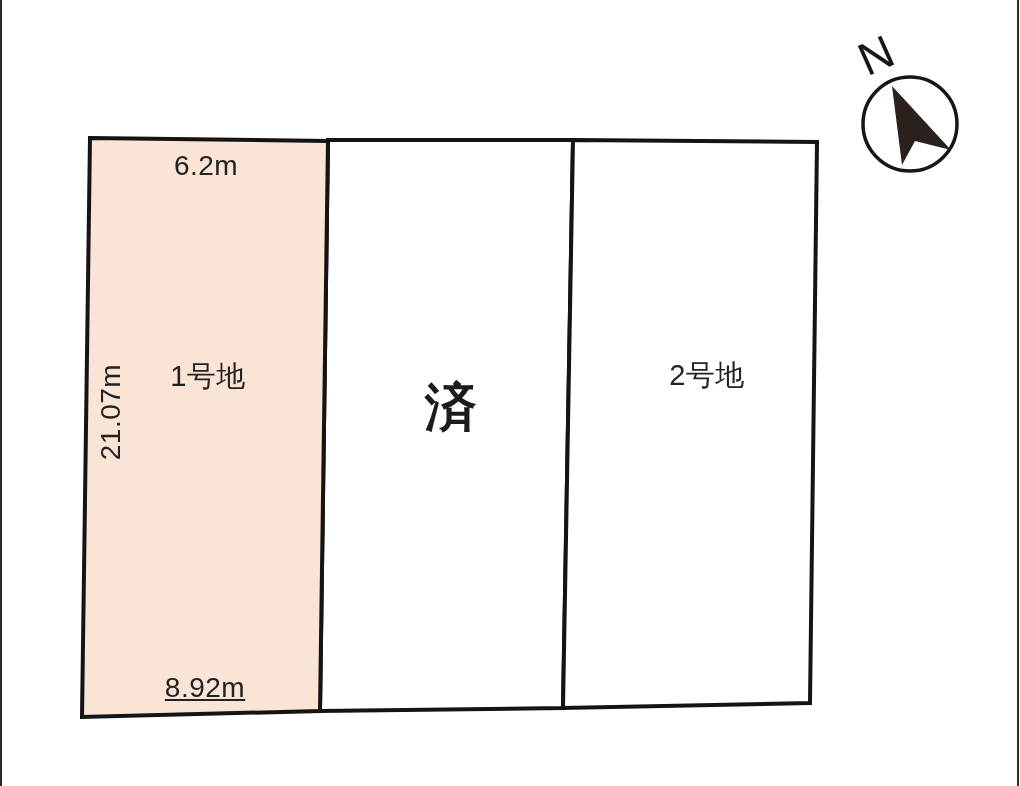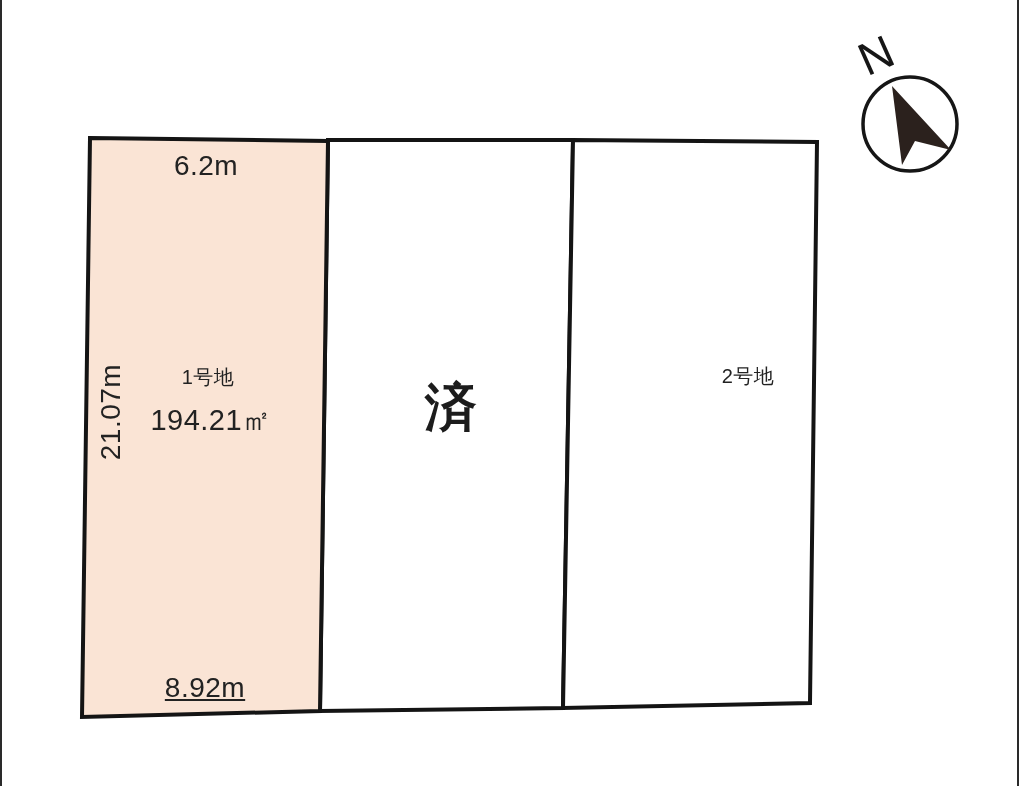--- a/index.html
+++ b/index.html
@@ -22,21 +22,21 @@
   }
   .label {
     position: absolute;
     transform: translate(-50%, -50%);
     color: #222222;
     white-space: nowrap;
     font-weight: 500;
     letter-spacing: 0.5px;
   }
   .dim-label { font-size: 28px; }
-  .lot-name  { font-size: 20px; }
+  .lot-name  { font-size: 29px; }
   .lot-area  { font-size: 29px; }
   .rotated {
     transform: translate(-50%, -50%) rotate(-90deg);
   }
   .sold-label {
     font-size: 52px;
     font-weight: 600;
     color: #1c1c1c;
   }
   .compass-n {
@@ -76,21 +76,20 @@
   </svg>
 
   <div class="compass-n" style="left:876px; top:55px;">N</div>
 
   <div class="label dim-label" style="left:206px; top:166px;">6.2m</div>
 
   <div class="label dim-label rotated" style="left:111px; top:412px;">21.07m</div>
 
   <div class="label lot-name" style="left:208px; top:377px;">1号地</div>
 
-  <div class="label lot-area" style="left:211px; top:421px;">194.21㎡</div>
 
   <div class="label dim-label" style="left:205px; top:688px;text-decoration:underline;">8.92m</div>
 
   <div class="label sold-label" style="left:451px; top:408px;">済</div>
 
-  <div class="label lot-name" style="left:707px; top:376px;margin-left:41px;">2号地</div>
+  <div class="label lot-name" style="left:707px; top:376px;">2号地</div>
 
 </div>
 
 </body></html>

